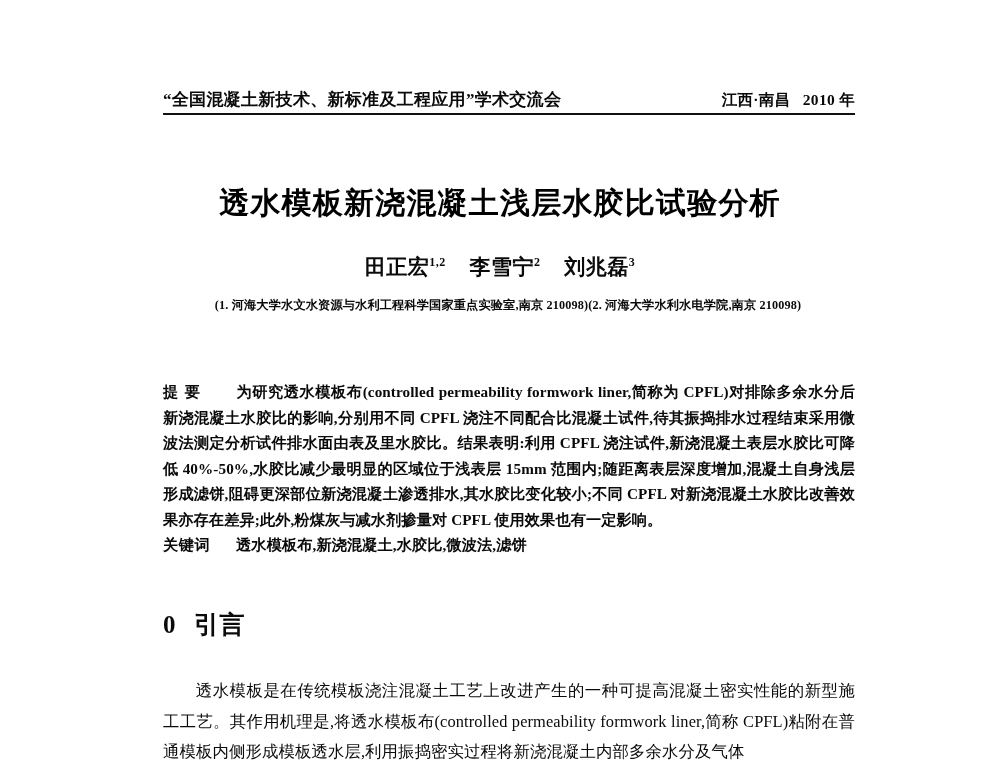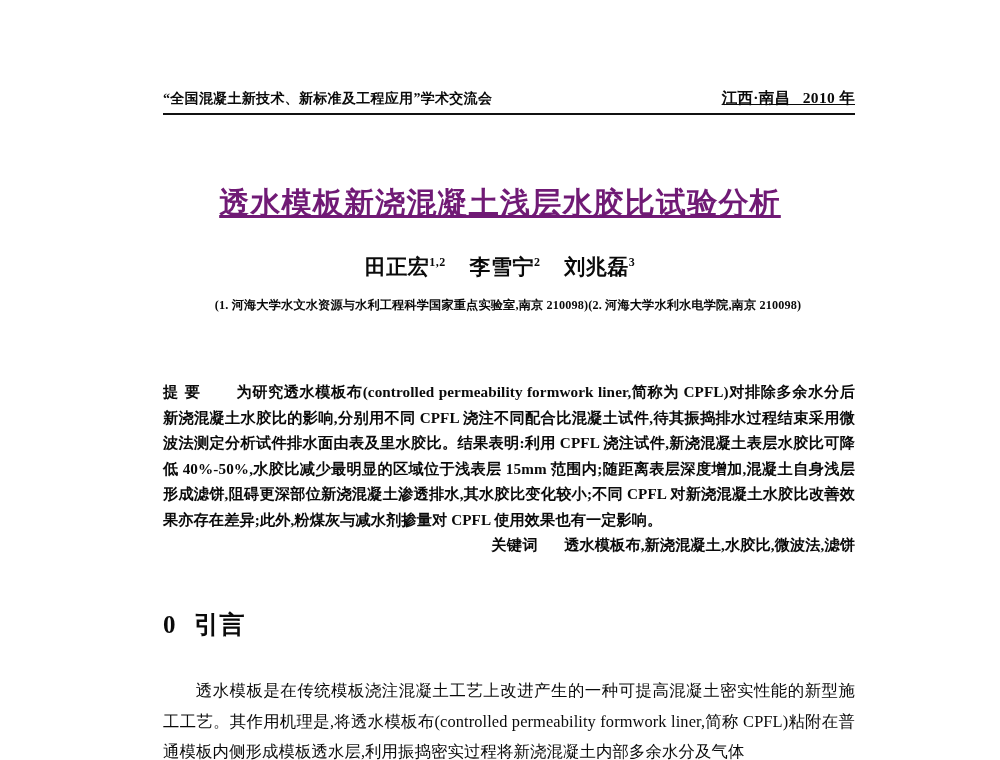--- a/index.html
+++ b/index.html
@@ -23,53 +23,51 @@
     position: absolute;
     left: 163px;
     top: 88px;
     width: 692px;
     height: 24px;
     display: flex;
     align-items: baseline;
     justify-content: space-between;
   }
   .hdr-left {
-    font-size: 14px;
+    font-size: 17px;
     font-weight: 700;
     letter-spacing: 0.3px;
     white-space: nowrap;
   }
   .hdr-right {
     font-size: 15.5px;
     font-weight: 700;
     letter-spacing: 0.3px;
     white-space: pre;
-    text-decoration: underline;
   }
   #header-rule {
     position: absolute;
     left: 163px;
     top: 113px;
     width: 692px;
     height: 0;
     border-top: 2.2px solid #111111;
   }
 
   
   #doc-title {
     position: absolute;
     left: 0;
     top: 163px;
     width: 1000px;
     text-align: center;
     font-size: 30px;
     font-weight: 700;
     letter-spacing: 1.2px;
-    color: #701a75;
-    text-decoration: underline;
+    color: #000000;
   }
 
   
   #authors {
     position: absolute;
     left: 0;
     top: 253px;
     width: 1000px;
     text-align: center;
     font-size: 21px;
@@ -118,21 +116,20 @@
     font-weight: 700;
     letter-spacing: 0.5px;
     margin-right: 26px;
   }
   #keywords-line {
     font-size: 15.2px;
     font-weight: 700;
     line-height: 25.5px;
     margin: 0;
     letter-spacing: 0.1px;
-    text-align: right;
   }
 
   
   #section-0 {
     position: absolute;
     left: 163px;
     top: 608px;
     font-size: 25px;
     font-weight: 700;
     letter-spacing: 0.5px;

